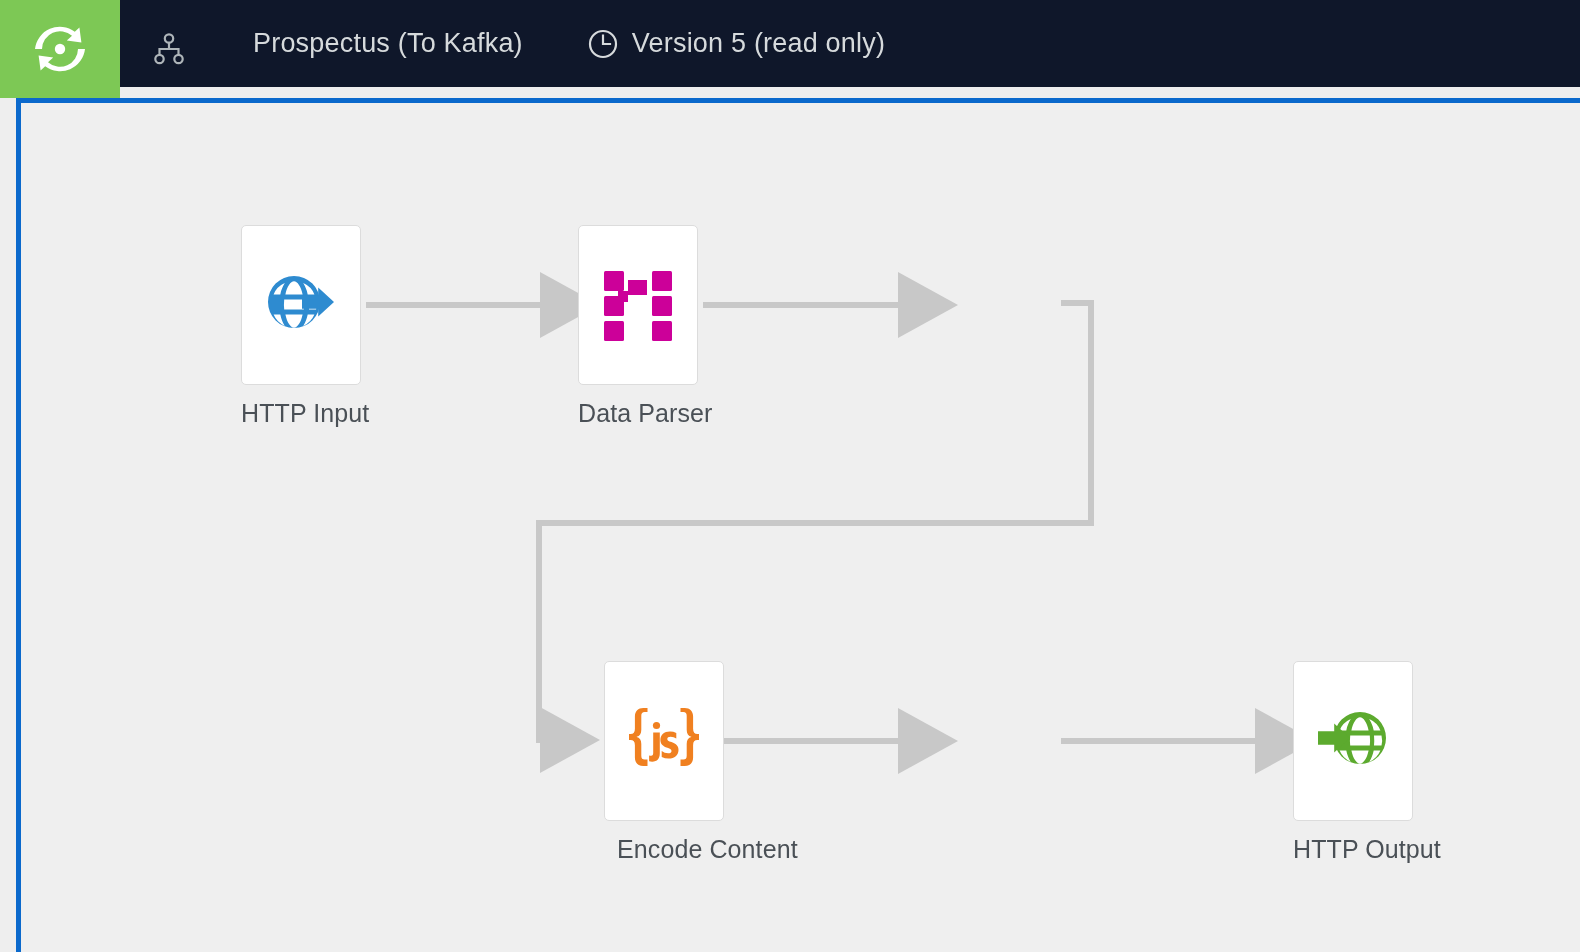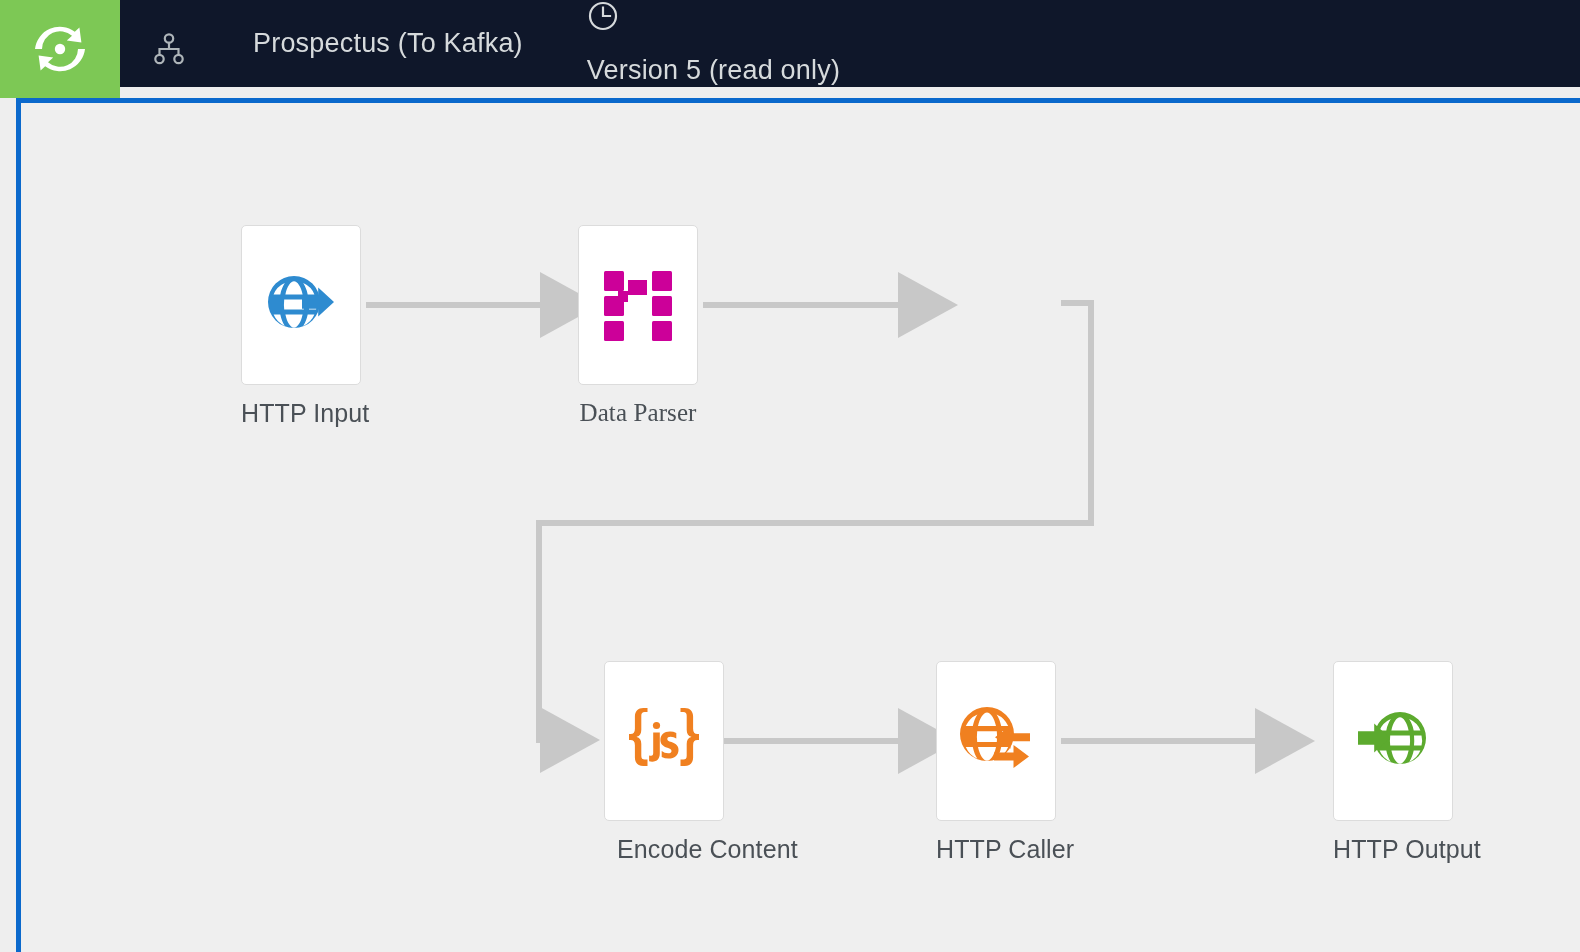--- a/index.html
+++ b/index.html
@@ -53,25 +53,24 @@
     align-items: center;
     font-size: 27px;
     color: #d6dadc;
     letter-spacing: 0.2px;
     padding-left: 35px;
     white-space: nowrap;
   }
 
   .version-group {
     display: flex;
-    align-items: flex-start;
-    gap: 23px;
+    align-items: center;
+    gap: 13px;
     padding-left: 64px;
     white-space: nowrap;
-    flex-direction: column;
   }
 
   .version-text {
     font-size: 27px;
     color: #d6dadc;
     letter-spacing: 0.2px;
   }
 
   
   .canvas {
@@ -198,21 +197,21 @@
                      M21.4 46.6 h17.2 C37 54.5 33.4 59.8 30 59.8 s-7 -5.3 -8.6 -13.2 Z
                      M16.3 46.6 c0.9 4.4 2.5 8.3 4.5 11.3 A21.2 21.2 0 0 1 9.6 46.6 Z
                      M50.4 46.6 a21.2 21.2 0 0 1 -11.2 11.3 c2 -3 3.6 -6.9 4.5 -11.3 Z"></path>
             <path d="M38 27.2 h16.2 V19.5 L70 34 L54.2 48.5 V40.8 H38 Z"></path>
           </g>
         </svg>
       </div>
       <div class="node-label">HTTP Input</div>
     </div>
 
-    <div class="node" style="left:557px; top:122px;font-family:Liberation Serif, serif;">
+    <div class="node" style="left:557px; top:122px;">
       <div class="node-card">
         <svg width="76" height="76" viewBox="0 0 76 76">
           <g fill="#cc0099">
             <path d="M47 13 H28 V24 H18 V35 H28 V28 H47 Z"></path>
             <rect x="4" y="4" width="20" height="20" rx="1.5"></rect>
             <rect x="52" y="4" width="20" height="20" rx="1.5"></rect>
             <rect x="4" y="29" width="20" height="20" rx="1.5"></rect>
             <rect x="52" y="29" width="20" height="20" rx="1.5"></rect>
             <rect x="4" y="54" width="20" height="20" rx="1.5"></rect>
             <rect x="52" y="54" width="20" height="20" rx="1.5"></rect>
@@ -241,43 +240,22 @@
             <path d="M49.3 34.6 a9.6 9.6 0 0 0 -5.7 -1.9 c-2.1 0 -3.3 0.9 -3.3 2.2 0 1.4 1 2.1 4.2 3.2
                      4.9 1.7 7 4 7 7.9 0 5.2 -3.9 8.6 -9.8 8.6 a15 15 0 0 1 -7 -1.6 v-6
                      a10.5 10.5 0 0 0 6.4 2.3 c2.2 0 3.4 -0.9 3.4 -2.3 0 -1.4 -1 -2.2 -4.1 -3.3
                      -4.9 -1.7 -7 -4 -7 -7.8 0 -4.9 3.8 -8.3 9.4 -8.3 a14 14 0 0 1 6.5 1.4 Z"></path>
           </g>
         </svg>
       </div>
       <div class="node-label">Encode Content</div>
     </div>
 
-    <div class="node" style="left:915px; top:558px;">
-      <div class="node-card">
-        <svg width="76" height="76" viewBox="0 0 76 76">
-          <g fill="#f08020">
-            <path d="M29 4 a27 27 0 1 0 0 54 a27 27 0 0 0 0 -54 Z
-                     M29 9.4 c3.5 0 7.3 5.5 9 13.7 H20 c1.7 -8.2 5.5 -13.7 9 -13.7 Z
-                     M14.8 23.1 H7.8 A22 22 0 0 1 19.4 11.4 c-2.1 3.1 -3.7 7.2 -4.6 11.7 Z
-                     M38.6 11.4 a22 22 0 0 1 11.6 11.7 h-7 c-0.9 -4.5 -2.5 -8.6 -4.6 -11.7 Z
-                     M14 28.3 H6.1 a22 22 0 0 0 0 10.6 H14 a53 53 0 0 1 0 -10.6 Z
-                     M19.2 28.3 h19.6 a50 50 0 0 1 0 10.6 H19.2 a50 50 0 0 1 0 -10.6 Z
-                     M51.9 28.3 a22 22 0 0 1 0 10.6 H44 a53 53 0 0 0 0 -10.6 Z
-                     M20 44.1 h18 c-1.7 8.2 -5.5 13.7 -9 13.7 s-7.3 -5.5 -9 -13.7 Z
-                     M14.8 44.1 c0.9 4.5 2.5 8.6 4.6 11.7 A22 22 0 0 1 7.8 44.1 Z
-                     M50.2 44.1 a22 22 0 0 1 -11.6 11.7 c2.1 -3.1 3.7 -7.2 4.6 -11.7 Z"></path>
-            <path d="M72 30.2 H52.5 v-7.5 L37 34.2 l15.5 11.5 V38.2 H72 Z"></path>
-            <path d="M36 49.5 h19.5 v-7.5 L71 53.5 L55.5 65 v-7.5 H36 Z"></path>
-          </g>
-        </svg>
-      </div>
-      <div class="node-label">HTTP Caller</div>
-    </div>
-
-    <div class="node" style="left:1272px; top:558px;margin-left:40px;">
+
+    <div class="node" style="left:1272px; top:558px;">
       <div class="node-card">
         <svg width="74" height="74" viewBox="0 0 74 74">
           <g fill="#5caa2e">
             <path d="M44 8 a26 26 0 1 0 0 52 a26 26 0 0 0 0 -52 Z
                      M44 13.2 c3.4 0 7 5.3 8.6 13.2 H35.4 c1.6 -7.9 5.2 -13.2 8.6 -13.2 Z
                      M30.3 26.4 h-6.7 a21.2 21.2 0 0 1 11.2 -11.3 c-2 3 -3.6 6.9 -4.5 11.3 Z
                      M53.2 15.1 a21.2 21.2 0 0 1 11.2 11.3 h-6.7 c-0.9 -4.4 -2.5 -8.3 -4.5 -11.3 Z
                      M29.5 31.4 h-7.6 a21.4 21.4 0 0 0 0 10.2 h7.6 a54 54 0 0 1 0 -10.2 Z
                      M34.2 31.4 h19.6 a50 50 0 0 1 0 10.2 H34.2 a50 50 0 0 1 0 -10.2 Z
                      M65.5 31.4 a21.4 21.4 0 0 1 0 10.2 H58 a54 54 0 0 0 0 -10.2 Z

